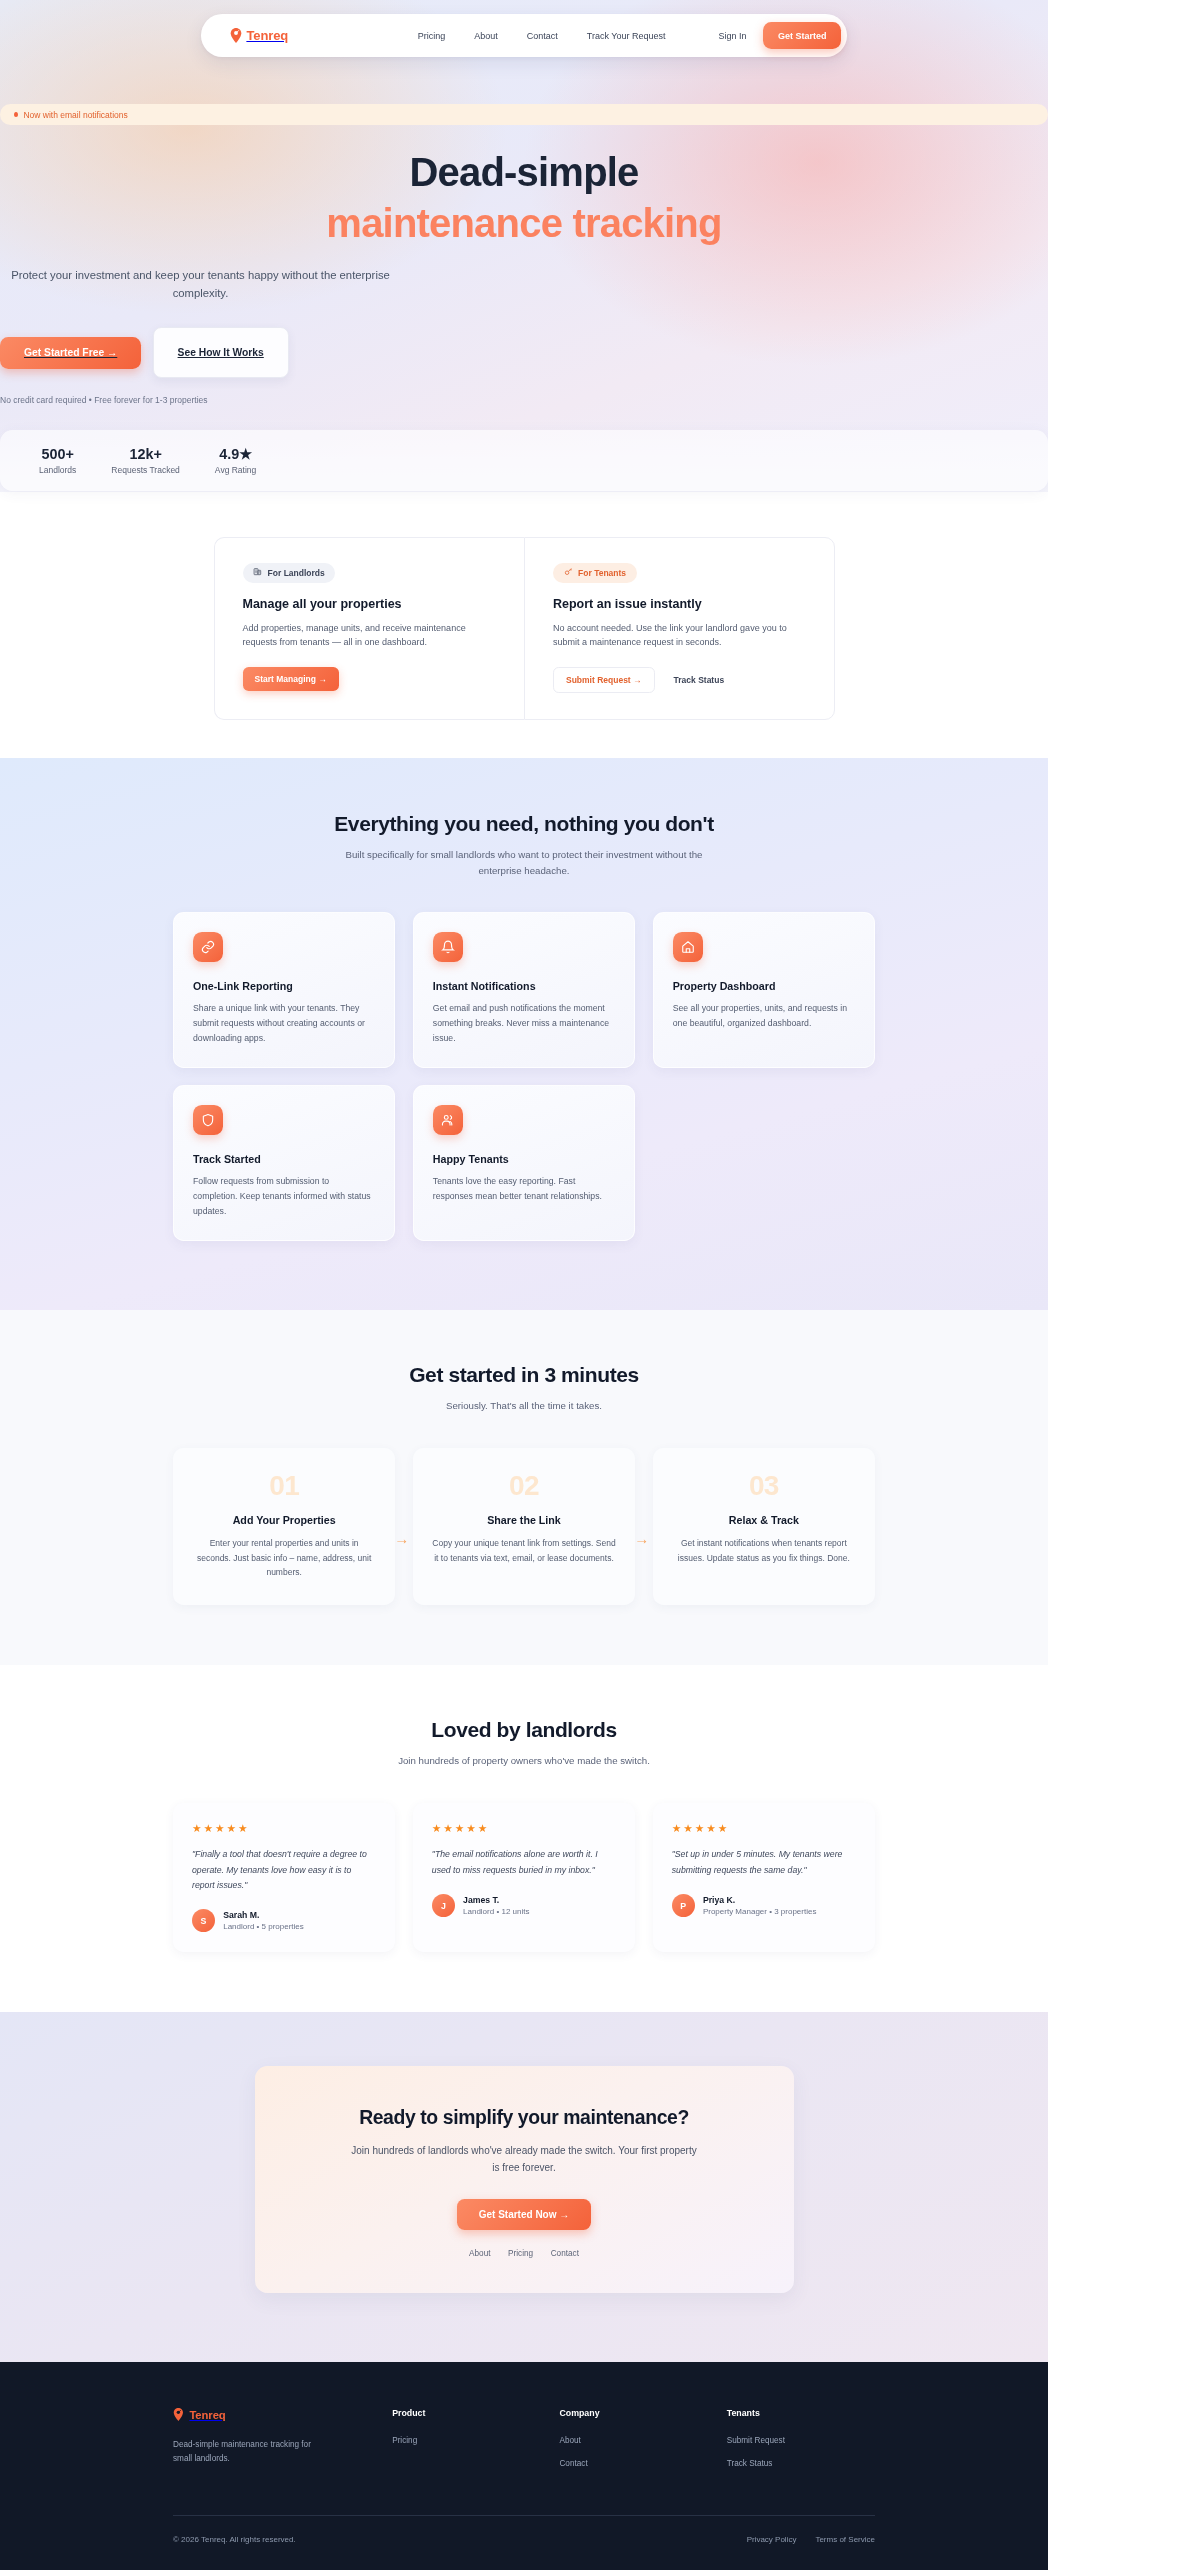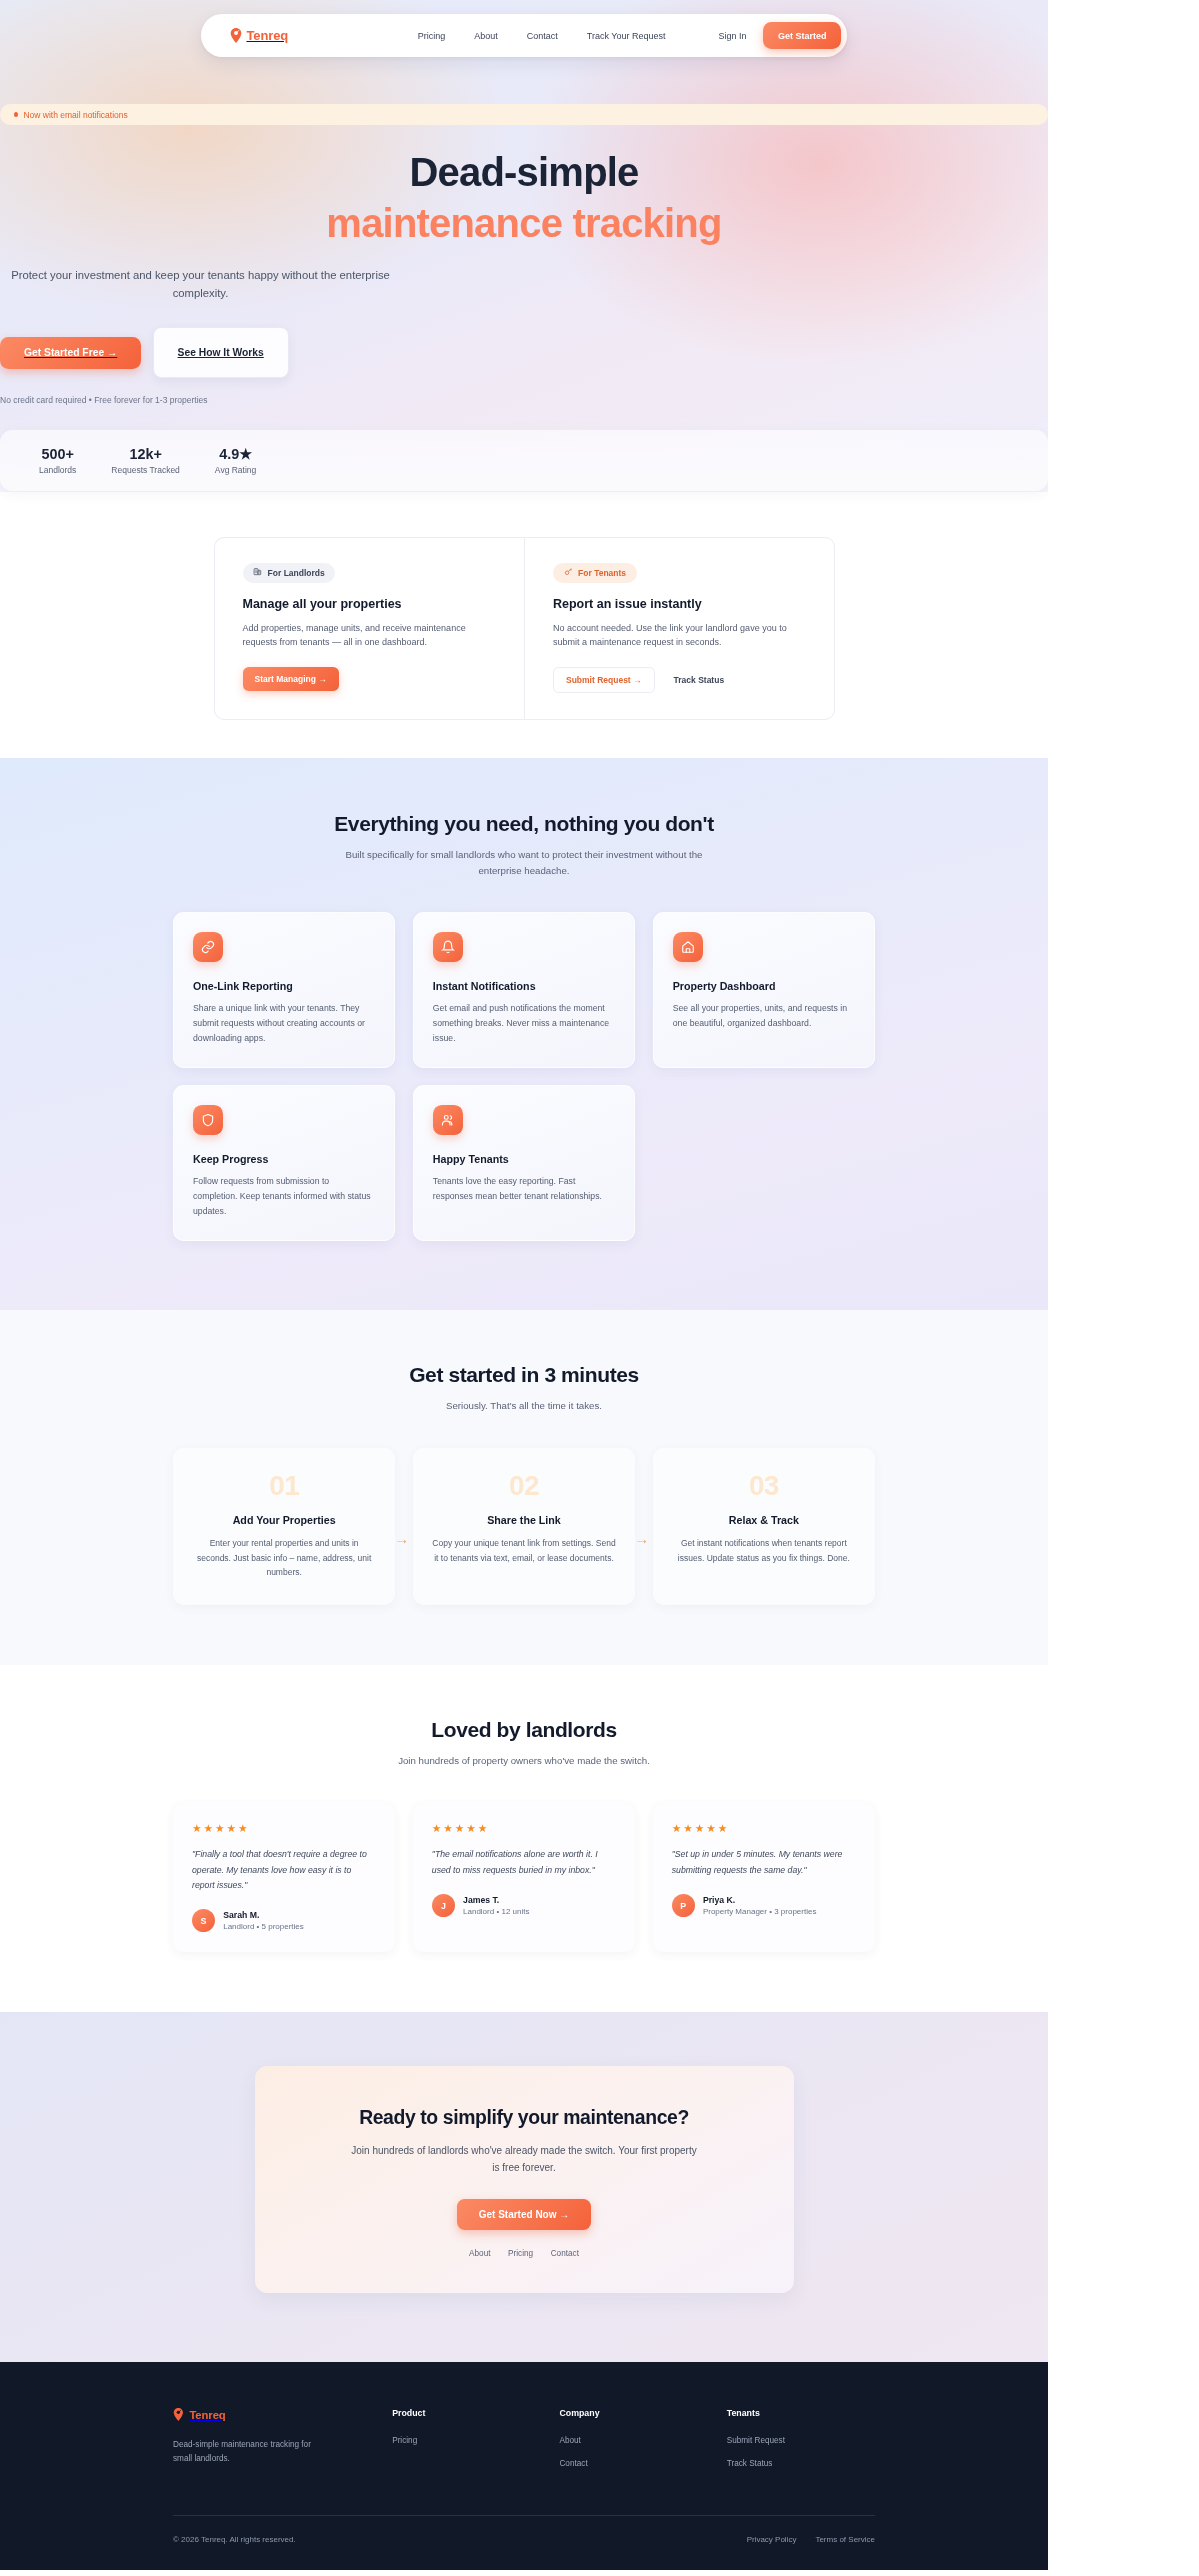--- a/index.html
+++ b/index.html
@@ -349,21 +349,21 @@
         <h4>Property Dashboard</h4>
         <p>See all your properties, units, and requests in one beautiful, organized dashboard.</p>
       </div>
 
       <div class="feat-card">
         <div class="ficon">
           <svg width="14" height="14" viewBox="0 0 24 24" fill="none" stroke="#fff" stroke-width="1.9" stroke-linejoin="round">
               <path d="M12 2.5l8 3v6c0 5-3.4 9-8 10.5C7.4 20.5 4 16.5 4 11.5v-6z"></path>
             </svg>
         </div>
-        <h4>Keep Progress</h4>
+        <h4>Track Started</h4>
         <p>Follow requests from submission to completion. Keep tenants informed with status updates.</p>
       </div>
 
 
       <div class="feat-card">
         <div class="ficon">
           <svg width="14" height="14" viewBox="0 0 24 24" fill="none" stroke="#fff" stroke-width="1.9" stroke-linecap="round">
               <circle cx="9" cy="7.5" r="3.3"></circle>
               <path d="M2.5 20.5v-1.5a5 5 0 015-5h3a5 5 0 015 5v1.5"></path>
               <path d="M16 4.6a3.3 3.3 0 010 6.2M18.5 20.5v-1.5a5 5 0 00-2.4-4.2"></path>

